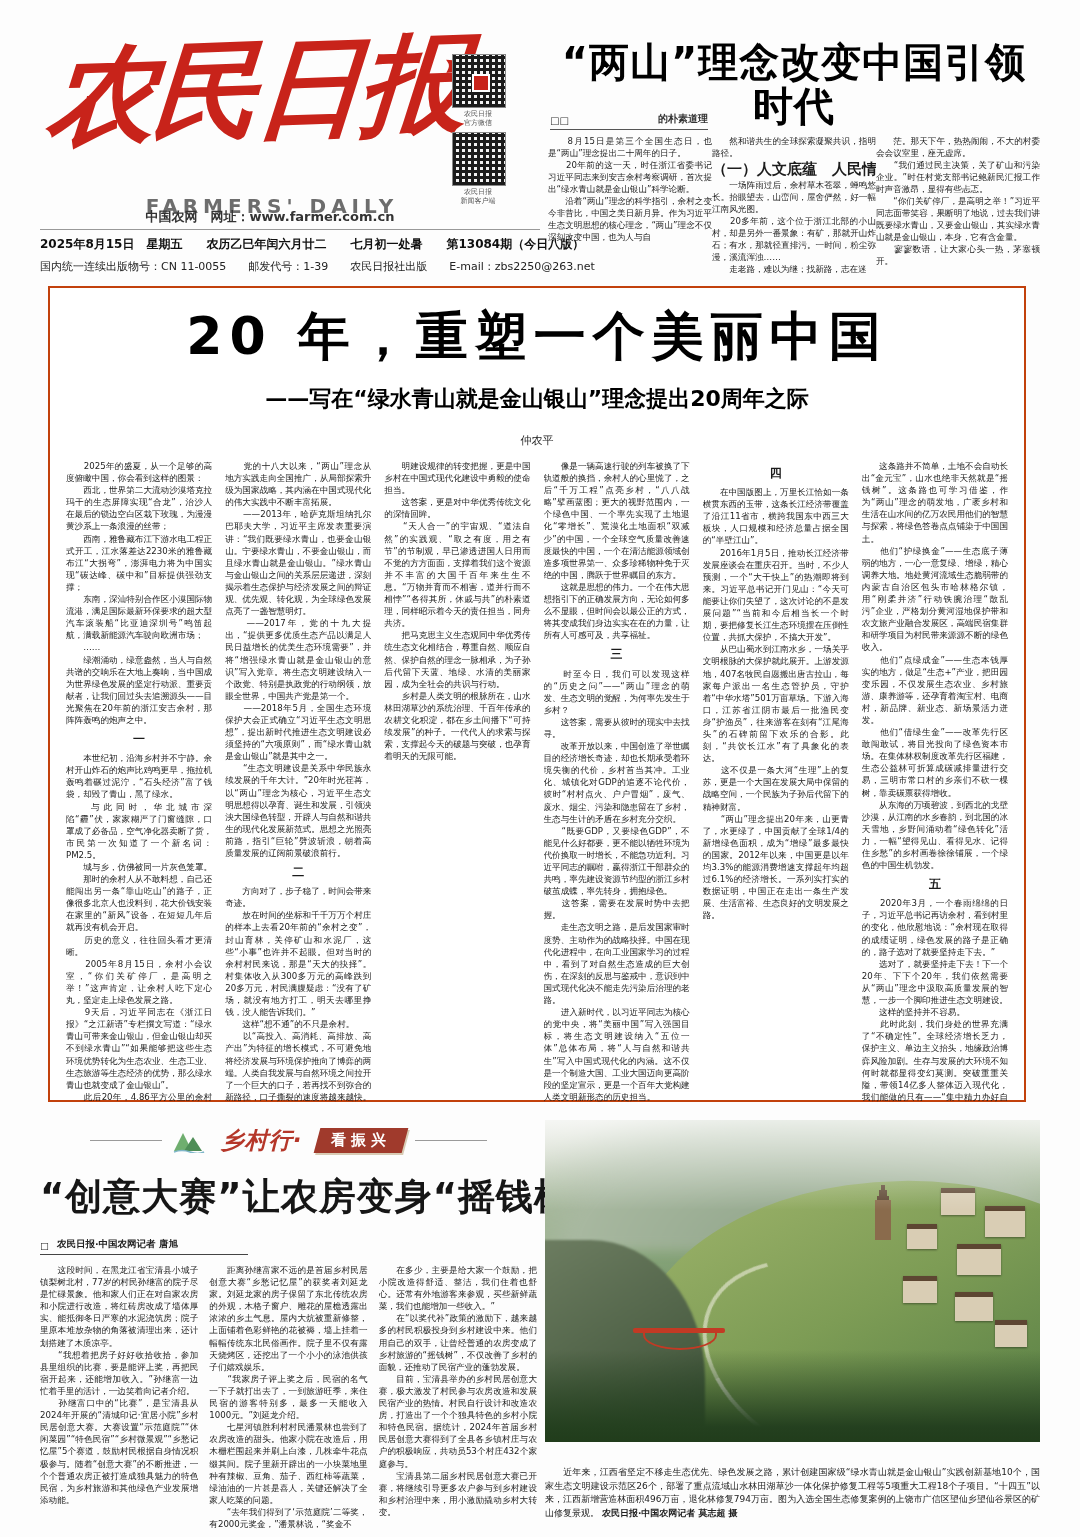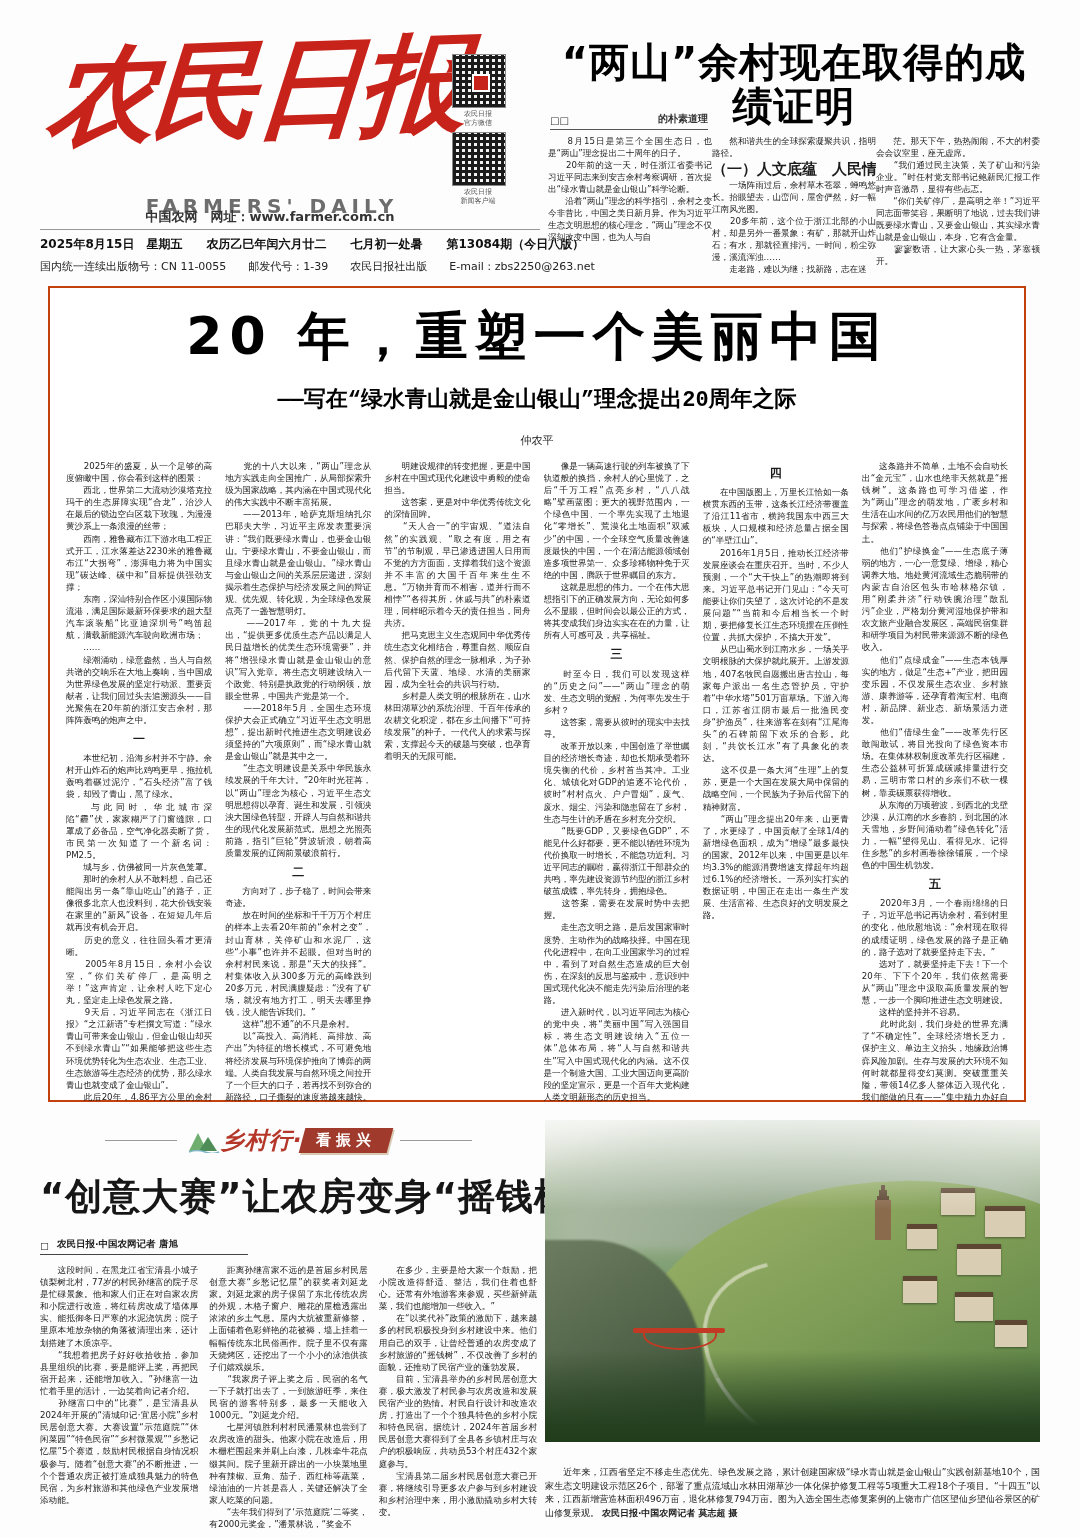--- a/index.html
+++ b/index.html
@@ -25,30 +25,30 @@
   .ta-headline{font-size:40px;font-weight:900;letter-spacing:1px;text-align:center;line-height:1.1;color:#000;}
   .ta-byline{position:absolute;left:2px;top:72px;width:158px;display:flex;justify-content:space-between;align-items:flex-end;font-size:10px;color:#333;border-bottom:1px solid #555;padding-bottom:3px;}
   .ta-byline .who{font-weight:700;}
   .ta-cols{position:absolute;left:0;top:95px;width:492px;height:144px;display:flex;}
   .tacol{flex:1;overflow:hidden;font-size:8.6px;line-height:12px;text-align:justify;color:#1c1c1c;}
   .pre{white-space:pre-line;}
   .ta-sub{font-weight:700;font-size:15px;margin:4px 0;white-space:nowrap;}
   
   #feature-box{left:48px;top:286px;width:974px;height:812px;border:2px solid #c2410c;background:#fff;}
   .fb-title{margin-top:14px;text-align:center;font-size:52px;font-weight:900;letter-spacing:7px;color:#000;white-space:nowrap;}
-  .fb-sub{margin-top:12px;text-align:center;font-size:22px;font-weight:800;color:#000;white-space:nowrap;font-family:Liberation Mono, monospace;}
+  .fb-sub{margin-top:12px;text-align:center;font-size:22px;font-weight:800;color:#000;white-space:nowrap;}
   .fb-by{margin-top:19px;text-align:center;font-size:11px;color:#222;}
   .fb-cols{margin:12px 16px 0 16px;display:flex;gap:13px;height:642px;overflow:hidden;}
   .fcol{flex:1;overflow:hidden;font-size:8.6px;line-height:12.1px;text-align:justify;color:#1b1b1b;}
   .fsec{text-align:center;font-weight:700;font-size:12px;margin:7px 0;}
   
   #bottom-left{left:40px;top:1116px;width:497px;}
   .banner{display:flex;align-items:center;justify-content:center;gap:10px;height:48px;}
   .bline{width:72px;height:1px;background:#9a9a9a;}
-  .logo{display:flex;align-items:center;gap:0;}
+  .logo{display:flex;align-items:center;gap:15px;}
   .logo-name{font-size:23px;font-weight:800;font-style:italic;color:#b5372a;letter-spacing:1px;}
   .badge{background:#a03a2c;color:#fff;font-size:15px;font-weight:700;letter-spacing:5px;padding:3px 14px;transform:skewX(-15deg);box-shadow:2px 2px 0 #d8cbb4;}
   .badge span{display:inline-block;transform:skewX(15deg);}
   .bl-headline{margin-top:8px;text-align:center;font-size:37px;font-weight:700;letter-spacing:1px;color:#161616;white-space:nowrap;}
   .bl-byline{margin-top:16px;width:208px;display:flex;gap:8px;align-items:flex-end;font-size:9.5px;font-weight:700;color:#222;border-bottom:1px solid #444;padding-bottom:3px;}
   .bl-cols{margin-top:9px;display:flex;gap:11px;height:282px;overflow:hidden;}
   .blcol{flex:1;overflow:hidden;font-size:8.6px;line-height:12.1px;text-align:justify;color:#1b1b1b;}
   
   #bottom-right{left:545px;top:1120px;width:495px;}
   .photo{position:relative;width:495px;height:322px;overflow:hidden;background:linear-gradient(175deg,#d9ddd2 0%,#b9c6ae 14%,#93ad83 32%,#74956a 52%,#567d4e 72%,#3c6038 100%);}
@@ -80,21 +80,21 @@
   <div id="qr2" class="qr"></div>
   <div id="qr2l" class="qrlabel pre">农民日报
 新闻客户端</div>
   <div class="mh-site">中国农网　网址：www.farmer.com.cn</div>
   <div class="mh-rule"></div>
   <div class="mh-date">2025年8月15日　星期五　　农历乙巳年闰六月廿二　　七月初一处暑　　第13084期（今日八版）</div>
   <div class="mh-pub">国内统一连续出版物号：CN 11-0055　　邮发代号：1-39　　农民日报社出版　　E-mail：zbs2250@263.net</div>
 </div>
 
 <div id="top-article" class="abs">
-  <div class="ta-headline">“两山”余村现在取得的成绩证明</div>
+  <div class="ta-headline">“两山”理念改变中国引领时代</div>
   <div class="ta-byline">
     <span>□□</span>
     <span class="who">的朴素道理</span>
   </div>
   <div class="ta-cols">
     <div class="tacol pre">　　8月15日是第三个全国生态日，也是“两山”理念提出二十周年的日子。
 　　20年前的这一天，时任浙江省委书记习近平同志来到安吉余村考察调研，首次提出“绿水青山就是金山银山”科学论断。
 　　沿着“两山”理念的科学指引，余村之变今非昔比，中国之美日新月异。作为习近平生态文明思想的核心理念，“两山”理念不仅深刻改变中国，也为人与自</div>
     <div class="tacol">
       <div class="pre">　　然和谐共生的全球探索凝聚共识，指明路径。</div>

